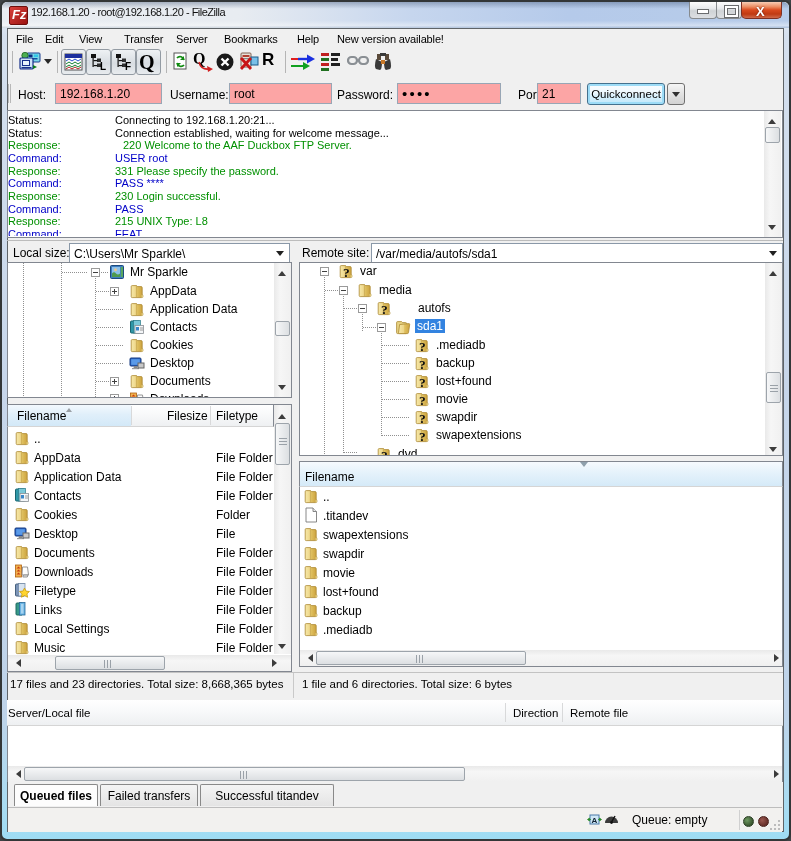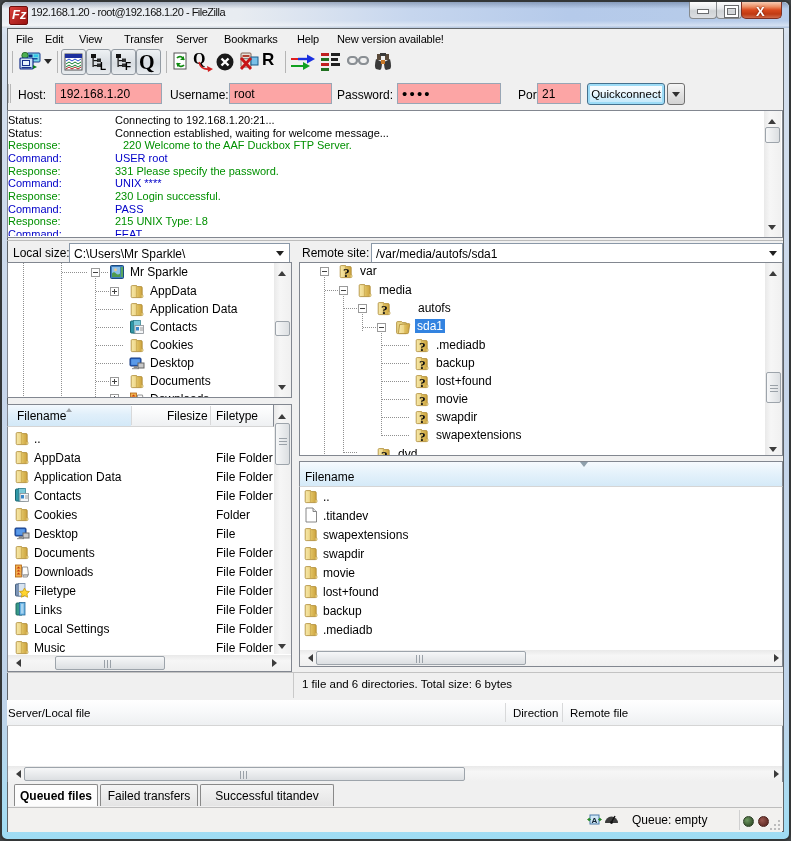--- a/index.html
+++ b/index.html
@@ -302,21 +302,21 @@
       <div class="lr st" style="left:115px;top:114px;">Connecting to 192.168.1.20:21...</div>
 <div class="lr st" style="left:8px;top:127px;">Status:</div>
       <div class="lr st" style="left:115px;top:127px;">Connection established, waiting for welcome message...</div>
 <div class="lr rsp" style="left:8px;top:139px;">Response:</div>
       <div class="lr rsp" style="left:115px;top:139px;margin-left:8px;">220 Welcome to the AAF Duckbox FTP Server.</div>
 <div class="lr cmd" style="left:8px;top:152px;">Command:</div>
       <div class="lr cmd" style="left:115px;top:152px;">USER root</div>
 <div class="lr rsp" style="left:8px;top:165px;">Response:</div>
       <div class="lr rsp" style="left:115px;top:165px;">331 Please specify the password.</div>
 <div class="lr cmd" style="left:8px;top:177px;">Command:</div>
-      <div class="lr cmd" style="left:115px;top:177px;">UNIX ****</div>
+      <div class="lr cmd" style="left:115px;top:177px;">PASS ****</div>
 <div class="lr rsp" style="left:8px;top:190px;">Response:</div>
       <div class="lr rsp" style="left:115px;top:190px;">230 Login successful.</div>
 <div class="lr cmd" style="left:8px;top:203px;">Command:</div>
       <div class="lr cmd" style="left:115px;top:203px;">PASS</div>
 <div class="lr rsp" style="left:8px;top:215px;">Response:</div>
       <div class="lr rsp" style="left:115px;top:215px;">215 UNIX Type: L8</div>
 <div class="lr cmd" style="left:8px;top:228px;height:8px;overflow:hidden;">Command:</div>
       <div class="lr cmd" style="left:115px;top:228px;height:8px;overflow:hidden;">FEAT</div>
 </div>
 
@@ -612,20 +612,21 @@
  <div class="thh" style="left:316px;top:651px;width:210px;height:14px;">
         <i class="abs" style="left:99px;top:3px;width:1px;height:8px;background:#9aa1a8;"></i>
         <i class="abs" style="left:102px;top:3px;width:1px;height:8px;background:#9aa1a8;"></i>
         <i class="abs" style="left:105px;top:3px;width:1px;height:8px;background:#9aa1a8;"></i>
       </div>
  <div class="ar" style="left:774px;top:654px;"></div>
 </div>
 
 <div class="abs" style="left:7px;top:672px;width:776px;height:1px;background:#c3c3c3;"></div>
 <div class="abs" style="left:293px;top:673px;width:1px;height:25px;background:#c9c9c9;"></div>
+<div class="t11" style="left:10px;top:678px;font-size:11.5px;">17 files and 23 directories. Total size: 8,668,365 bytes</div>
 <div class="t11" style="left:302px;top:678px;font-size:11.5px;">1 file and 6 directories. Total size: 6 bytes</div>
 
 <div id="queue">
  <div class="pane" style="left:7px;top:700px;width:776px;height:82px;"></div>
  <div class="hdr" style="left:7px;top:700px;width:776px;height:26px;border:none;border-bottom:1px solid #d5d5d5;"></div>
  <div class="hcell" style="left:8px;top:707px;font-size:11.5px;">Server/Local file</div>
  <div class="hsep" style="left:505px;top:703px;"></div>
  <div class="hcell" style="left:513px;top:707px;font-size:11.5px;">Direction</div>
  <div class="hsep" style="left:562px;top:703px;"></div>
  <div class="hcell" style="left:570px;top:707px;font-size:11.5px;">Remote file</div>

